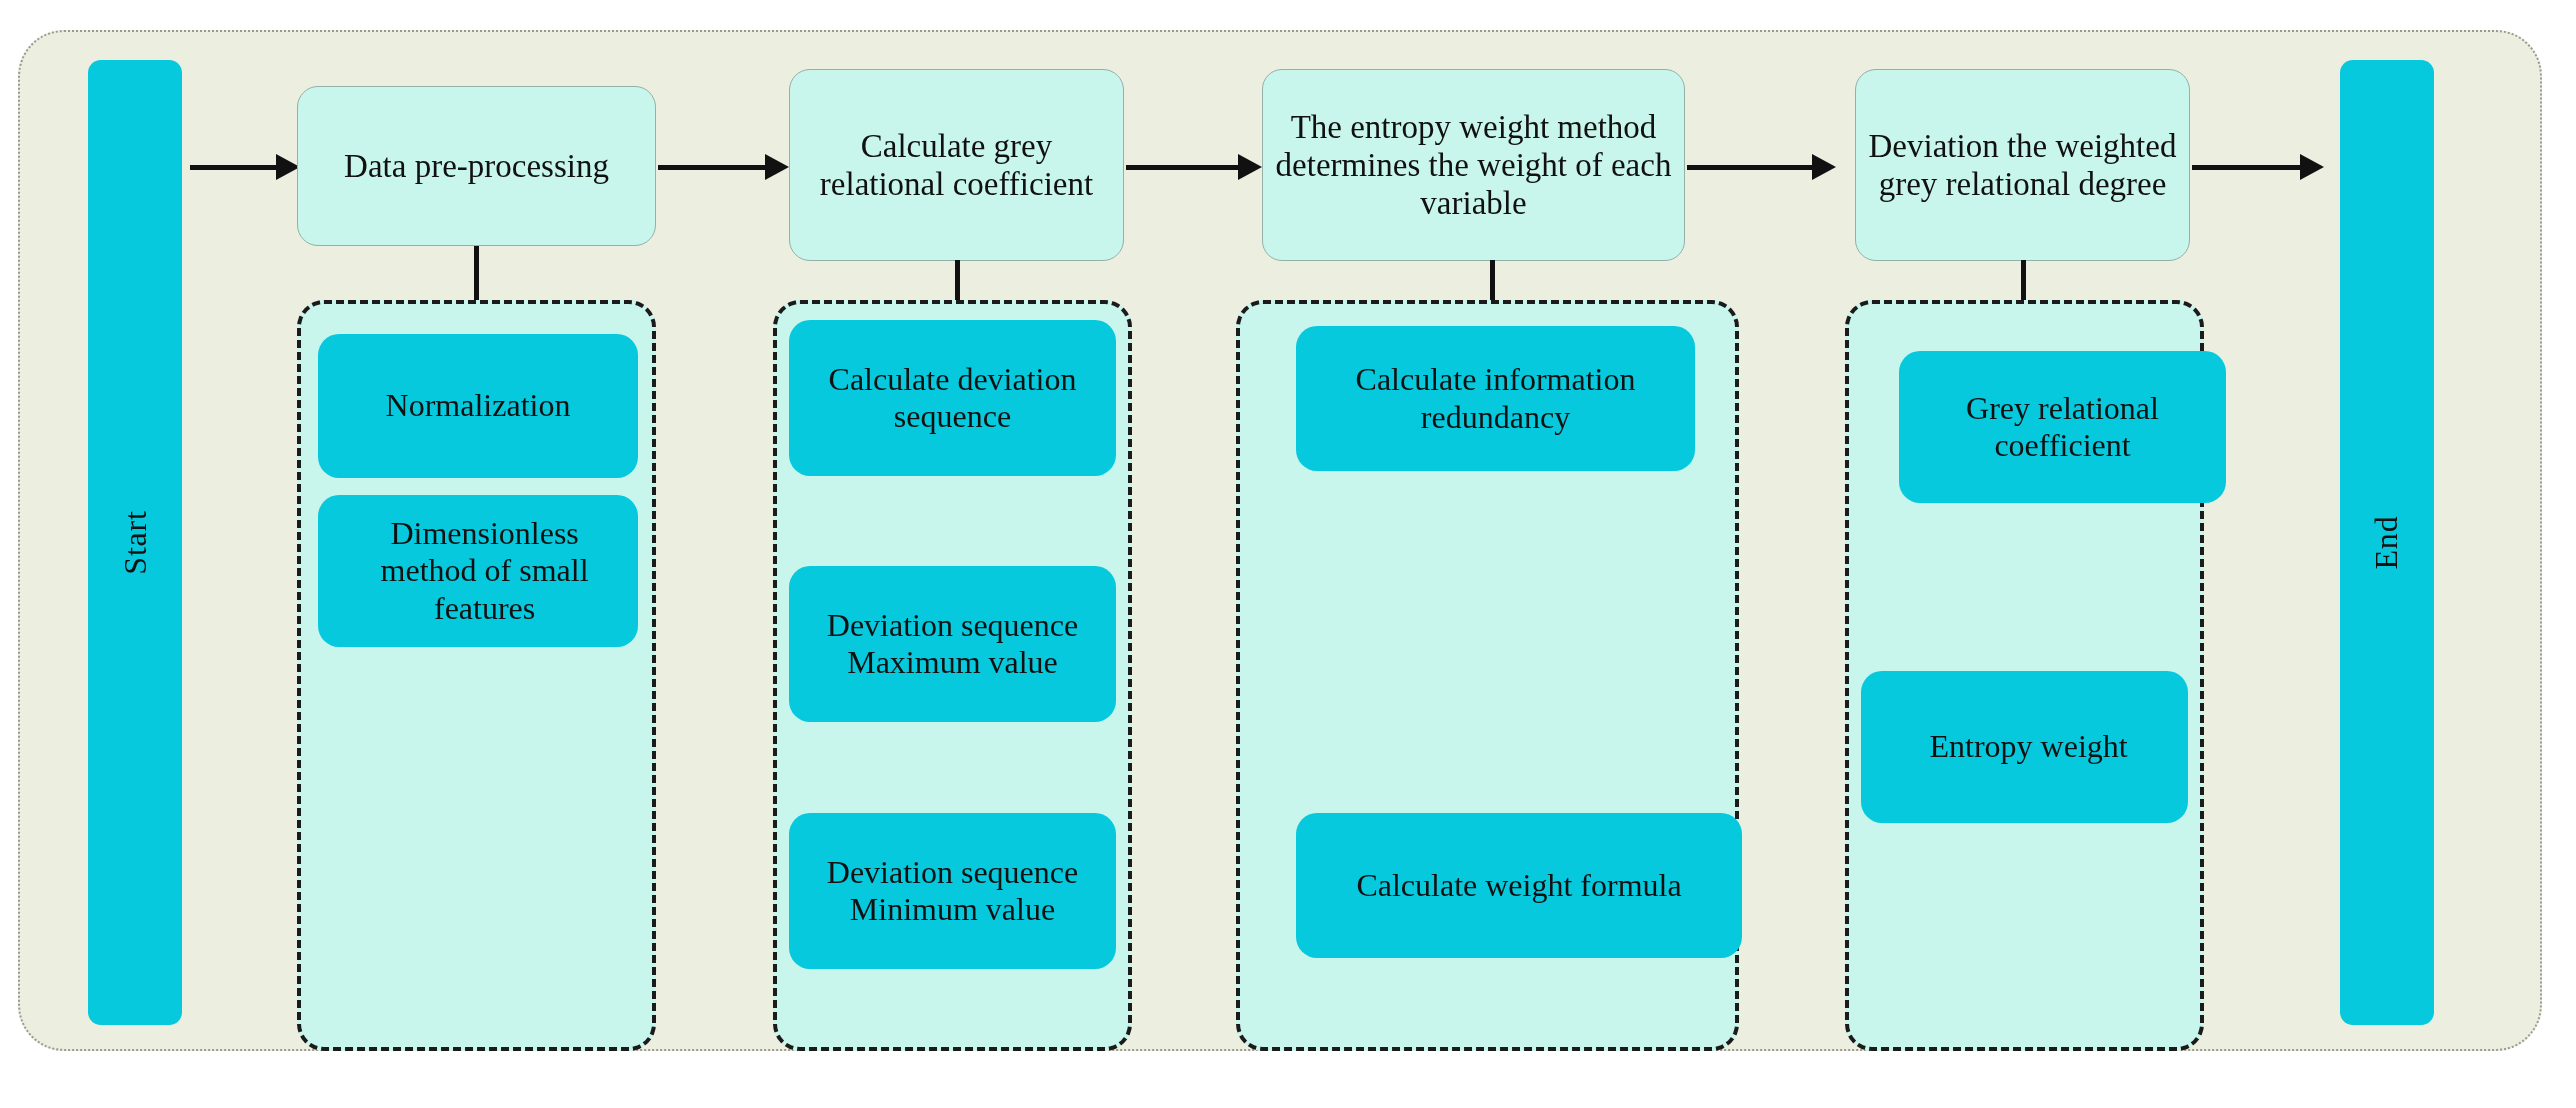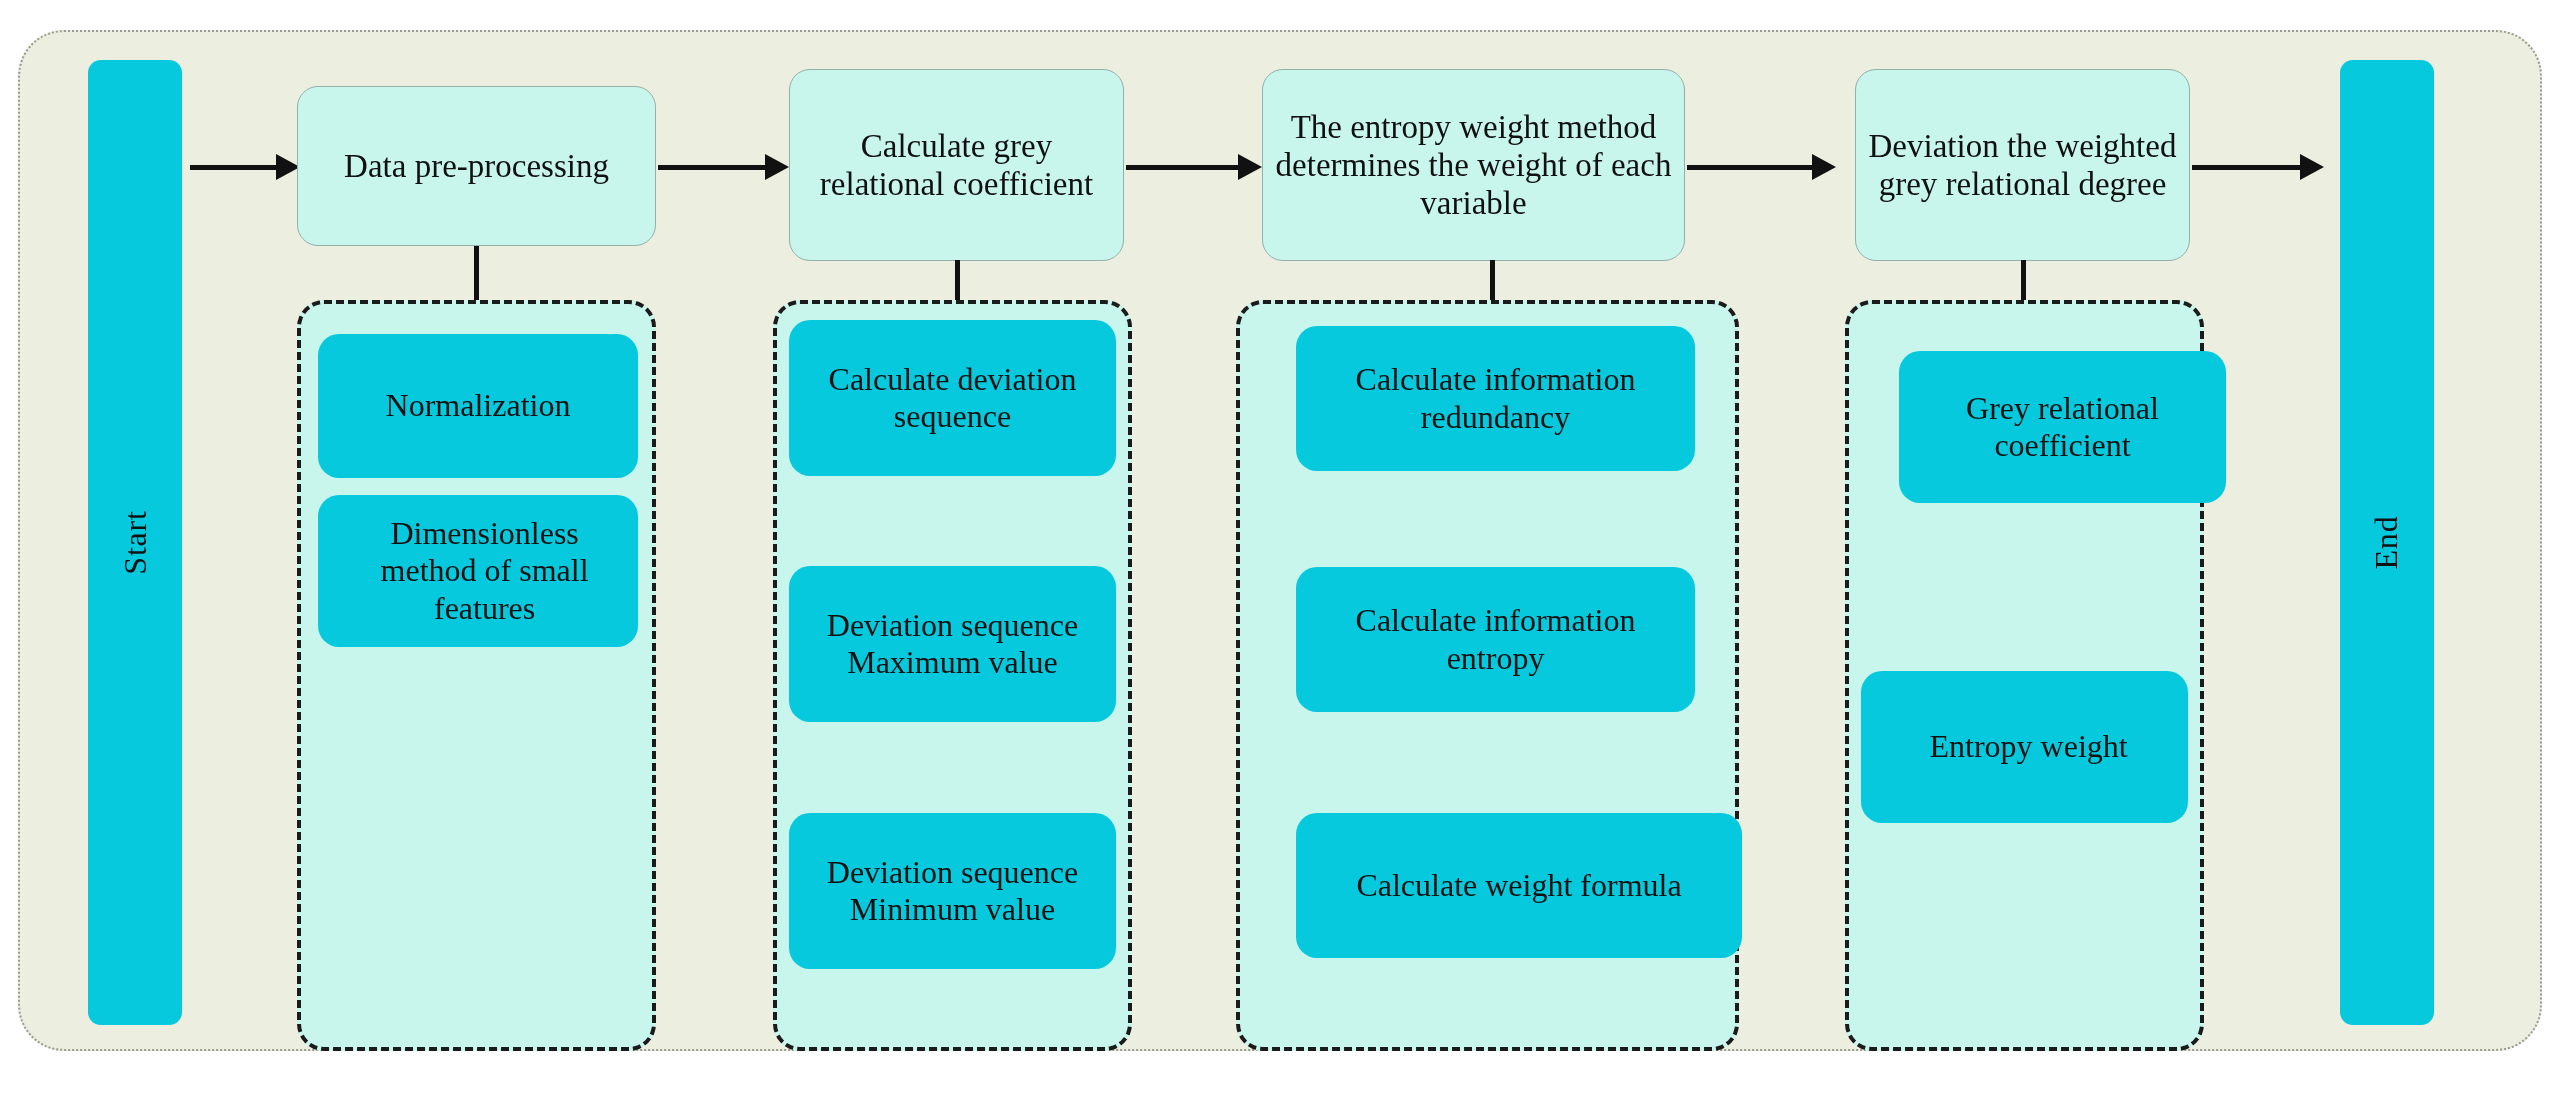--- a/index.html
+++ b/index.html
@@ -179,34 +179,31 @@
   <div class="step-chip" style="left:789px; top:566px; width:327px; height:156px;">
     <span>Deviation sequence Maximum value</span>
   </div>
   <div class="step-chip" style="left:789px; top:813px; width:327px; height:156px;">
     <span>Deviation sequence Minimum value</span>
   </div>
 
   <div class="h-arrow" style="left:1126px; top:165px; width:116px;"></div>
   <div class="arrow-head" style="left:1238px; top:154px;"></div>
 
-  <div class="stage-header" style="left:1262px; top:69px; width:423px; height:192px;">
+  <div class="stage-header" style="left:1262px; top:69px; width:423px; height:192px;border-radius:20px;">
     <span>The entropy weight method determines the weight of each variable</span>
   </div>
 
   <div class="v-line" style="left:1490px; top:260px; height:40px;"></div>
 
   <div class="dashed-group" style="left:1236px; top:300px; width:503px; height:751px;"></div>
 
   <div class="step-chip" style="left:1296px; top:326px; width:399px; height:145px;">
     <span>Calculate information redundancy</span>
   </div>
-  <div class="step-chip" style="left:1296px; top:567px; width:399px; height:145px;">
-    <span>Calculate information entropy</span>
-  </div>
   <div class="step-chip" style="left:1296px; top:813px; width:446px; height:145px;">
     <span>Calculate weight formula</span>
   </div>
 
   <div class="h-arrow" style="left:1687px; top:165px; width:128px;"></div>
   <div class="arrow-head" style="left:1812px; top:154px;"></div>
 
   <div class="stage-header" style="left:1855px; top:69px; width:335px; height:192px;">
     <span>Deviation the weighted grey relational degree</span>
   </div>

